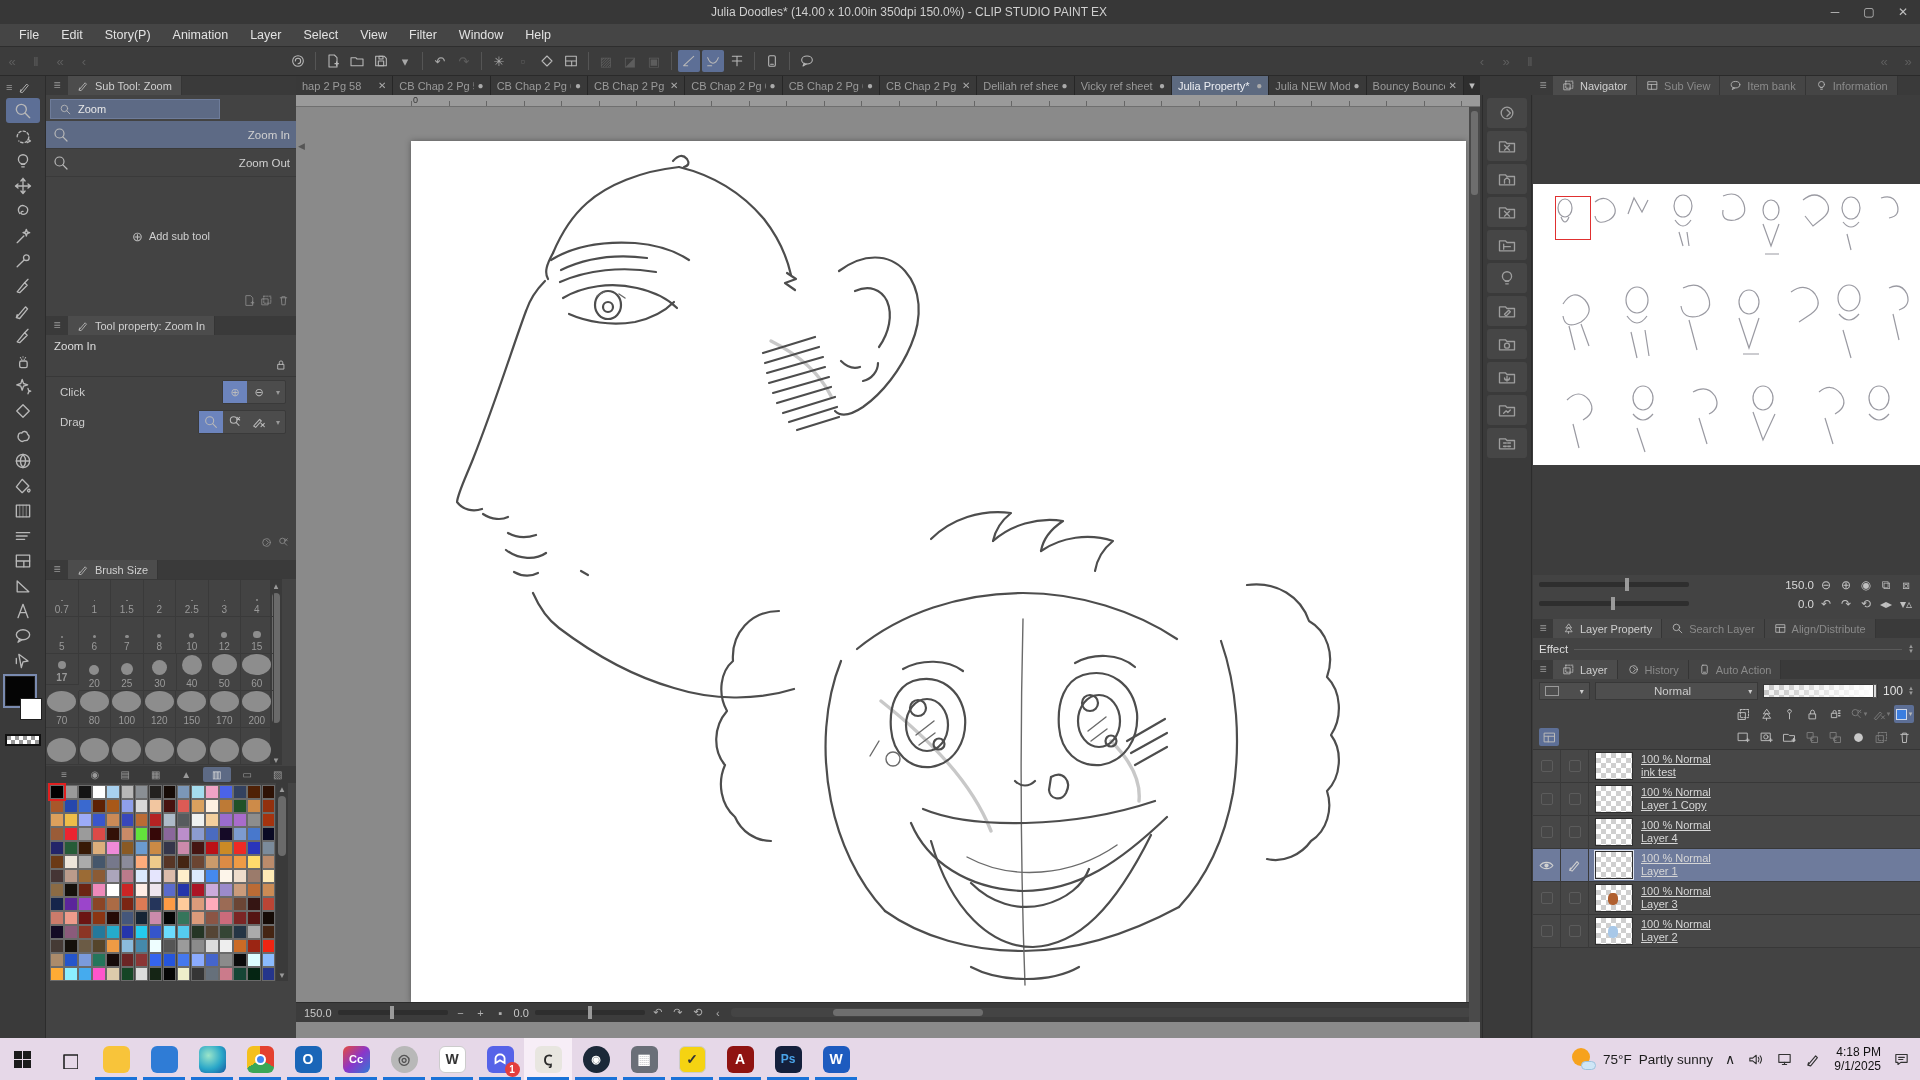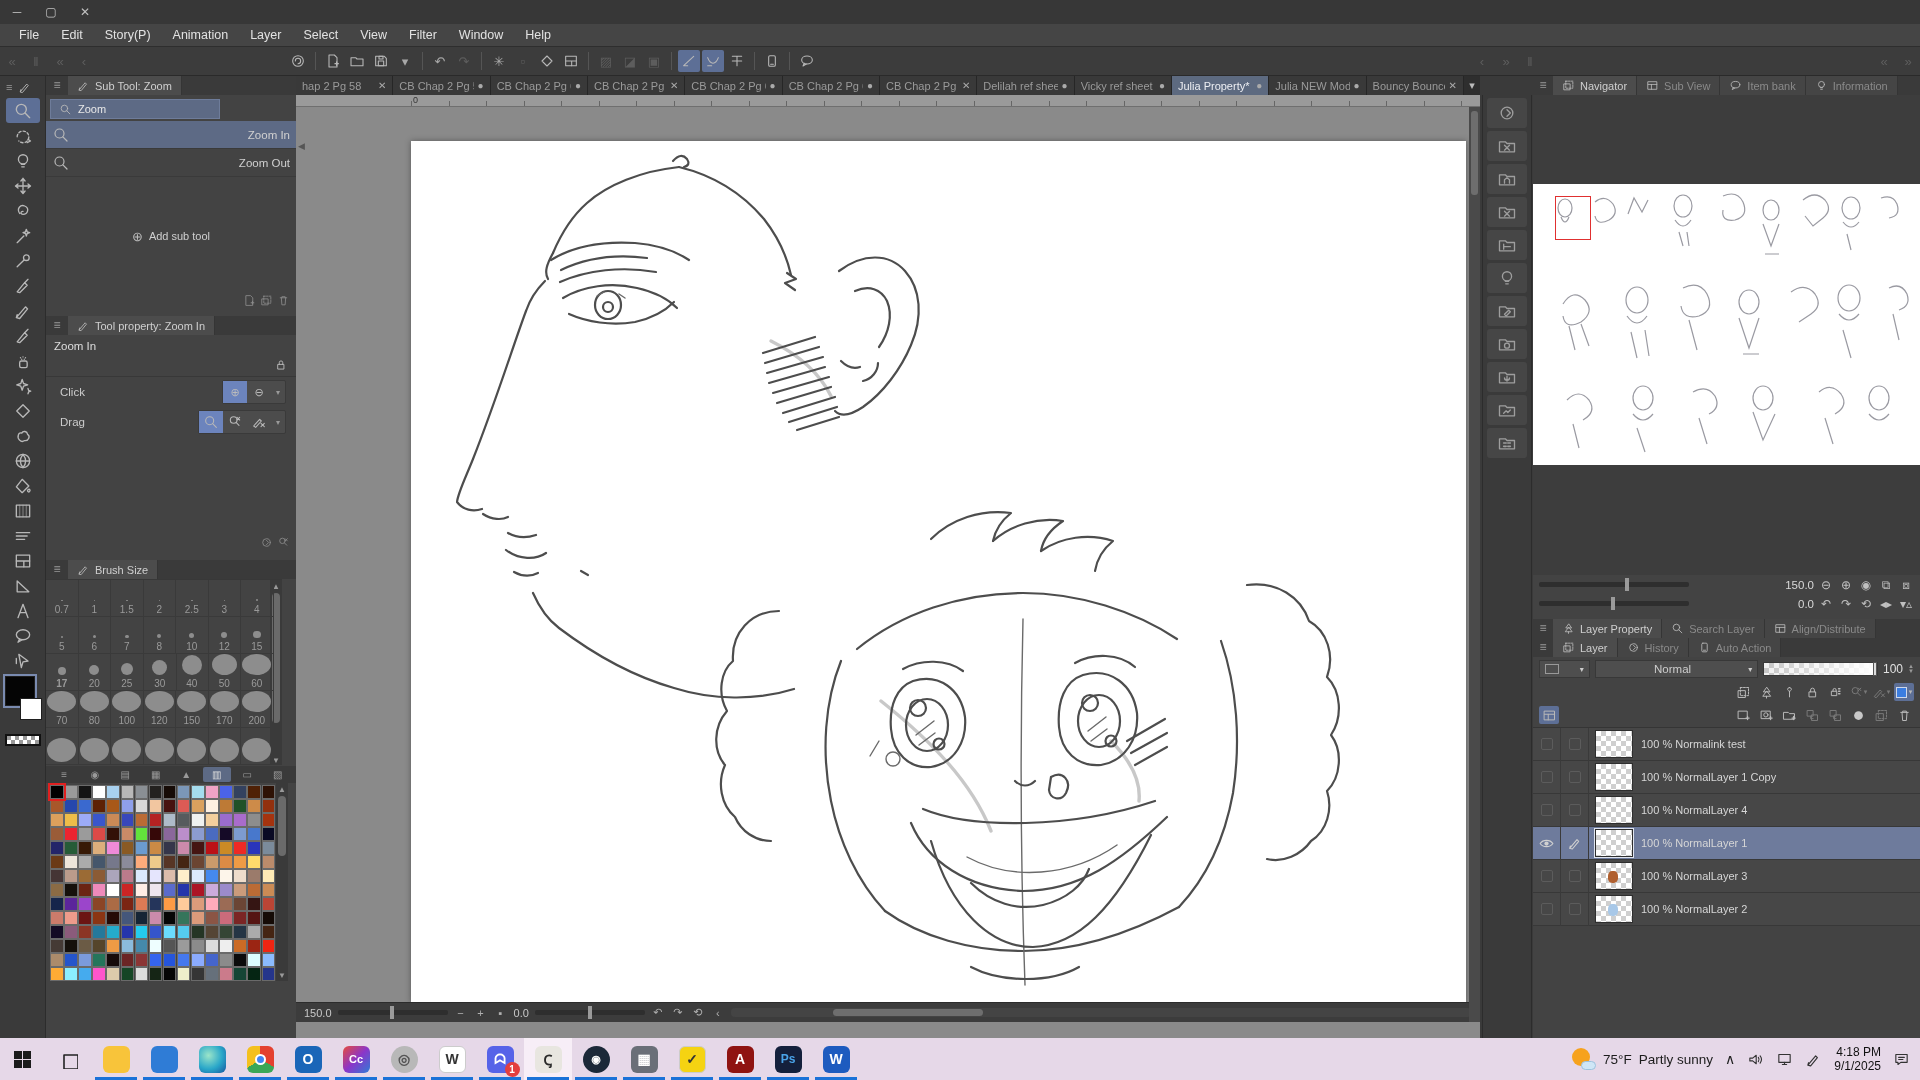--- a/index.html
+++ b/index.html
@@ -135,21 +135,21 @@
   .lyr-ctl3{display:flex;align-items:center;height:24px;padding:0 6px;gap:3px;}
 
   #layerlist{border-top:1px solid #353535;}
   .lrow{display:flex;align-items:center;height:33px;border-bottom:1px solid #383838;background:#474747;}
   .lrow.sel{background:#6e7b9c;}
   .lcol{width:28px;height:33px;display:flex;align-items:center;justify-content:center;border-right:1px solid #3a3a3a;}
   .lcol .ph{width:12px;height:12px;border:1px solid #5c5c5c;border-radius:2px;}
   .lthumb{width:38px;height:28px;margin:0 8px 0 6px;border:1px solid #2e2e2e;background:conic-gradient(#cfcfcf 25%,#fff 0 50%,#cfcfcf 0 75%,#fff 0);background-size:10px 10px;position:relative;}
   .lthumb.paper{background:#fff;}
   .lrow.sel .lthumb{outline:1px solid #dfe4ef;}
-  .linfo{display:flex;justify-content:center;line-height:13px;color:#d6d6d6;font-size:11px;}
+  .linfo{display:flex;flex-direction:column;justify-content:center;line-height:13px;color:#d6d6d6;font-size:11px;text-decoration:underline;}
   .lrow .ic{stroke:#d0d0d0;}
 
   
   #taskbar{left:0;top:1038px;width:1920px;height:42px;background:#e6d8e8;display:flex;align-items:center;color:#222;}
   #startbtn{width:44px;height:42px;display:flex;align-items:center;justify-content:center;}
   #searchbox{width:288px;height:32px;background:#fff;border:1px solid #c9b0c9;display:flex;align-items:center;gap:8px;padding:0 10px;}
   #searchbox .ph{color:#5a5a5a;font-size:14px;flex:1;}
   .tb-slot{width:48px;height:42px;position:relative;display:flex;align-items:center;justify-content:center;}
   .tb-slot .ul{position:absolute;bottom:0;left:3px;right:3px;height:3px;background:#1a72d8;}
   .tb-slot.active{background:#f7eef7;}
@@ -393,20 +393,21 @@
     <symbol id="sym-notif" viewBox="0 0 24 24">
         <path d="M4,5 h16 v11 h-9 l-4,3 v-3 h-3 Z"></path>
         <path d="M8,9 h8 M8,12 h6"></path>
       </symbol>
   </defs>
 </svg>
 
 <div id="app">
 
   <div id="titlebar" class="abs">
+    <div id="title">Julia Doodles* (14.00 x 10.00in 350dpi 150.0%)  - CLIP STUDIO PAINT EX</div>
     <div class="wbtn">─</div>
     <div class="wbtn">▢</div>
     <div class="wbtn">✕</div>
   </div>
 
   <div id="menubar" class="abs">
       <span class="menu-item">File</span>
       <span class="menu-item">Edit</span>
       <span class="menu-item">Story(P)</span>
       <span class="menu-item">Animation</span>
@@ -848,21 +849,21 @@
           <div class="bnum">10</div>
         </div>
         <div class="bcell" style="left: 162.5px; top: 37px;">
           <div class="bdot" style="width: 6px; height: 6px;"></div>
           <div class="bnum">12</div>
         </div>
         <div class="bcell" style="left: 195px; top: 37px;">
           <div class="bdot" style="width: 7.5px; height: 7.5px;"></div>
           <div class="bnum">15</div>
         </div>
-        <div class="bcell" style="left: 0px; top: 74px; font-weight: bold;">
+        <div class="bcell" style="left: 0px; top: 68px; font-weight: bold;">
           <div class="bdot" style="width: 8.5px; height: 8.5px;"></div>
           <div class="bnum">17</div>
         </div>
         <div class="bcell" style="left: 32.5px; top: 74px;">
           <div class="bdot" style="width: 10px; height: 10px;"></div>
           <div class="bnum">20</div>
         </div>
         <div class="bcell" style="left: 65px; top: 74px;">
           <div class="bdot" style="width: 12.5px; height: 12.5px;"></div>
           <div class="bnum">25</div>
@@ -1504,20 +1505,28 @@
             <span>Search Layer</span>
           </span>
           <span class="ptab off">
             <svg class="ic">
               <use href="#sym-grid2"></use>
             </svg>
             <span>Align/Distribute</span>
           </span>
         </span>
     </div>
+    <div id="lp-effect">
+      <span>Effect</span>
+        <span class="rule"></span>
+      <span class="spin">
+          <span>▲</span>
+          <span>▼</span>
+        </span>
+    </div>
 
     <div class="rtabs">
       <span class="burger">≡</span>
       <span id="lyrtabs" style="display:flex">
           <span class="ptab">
             <svg class="ic">
               <use href="#sym-clip"></use>
             </svg>
             <span>Layer</span>
           </span>

